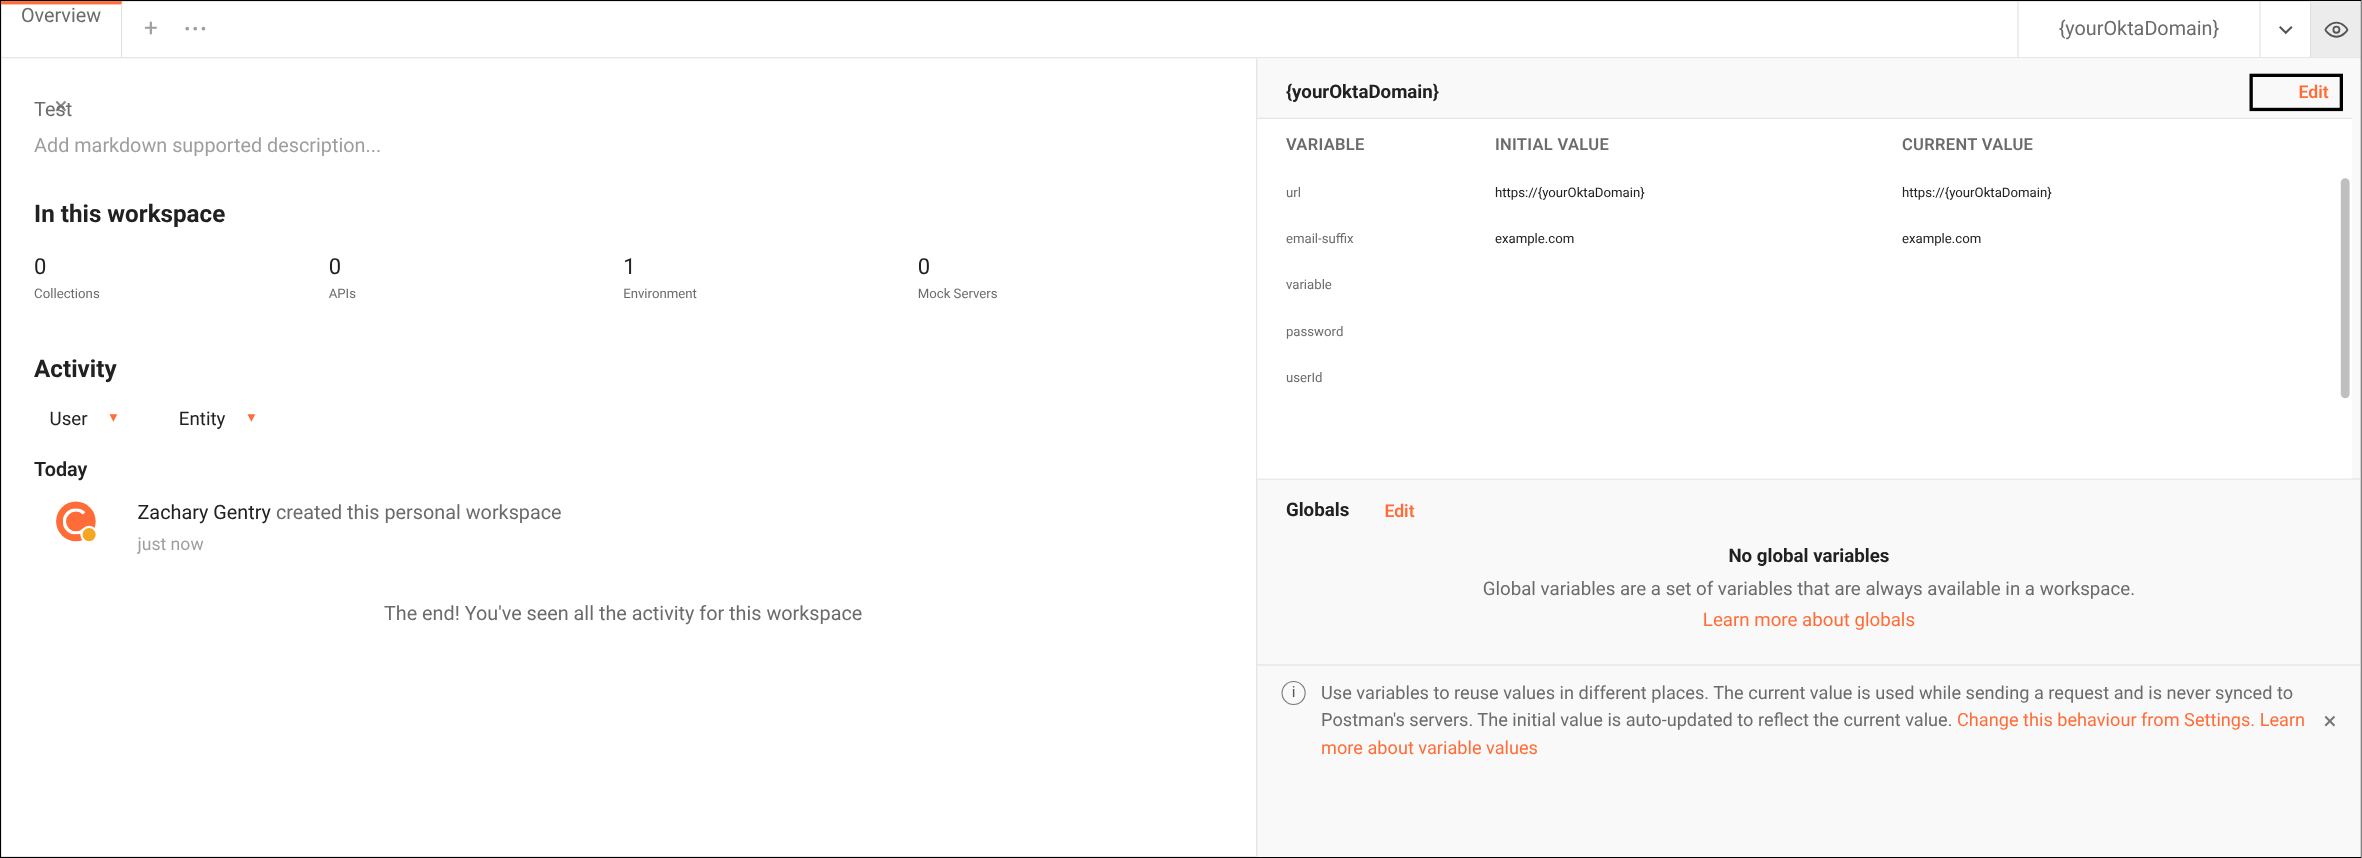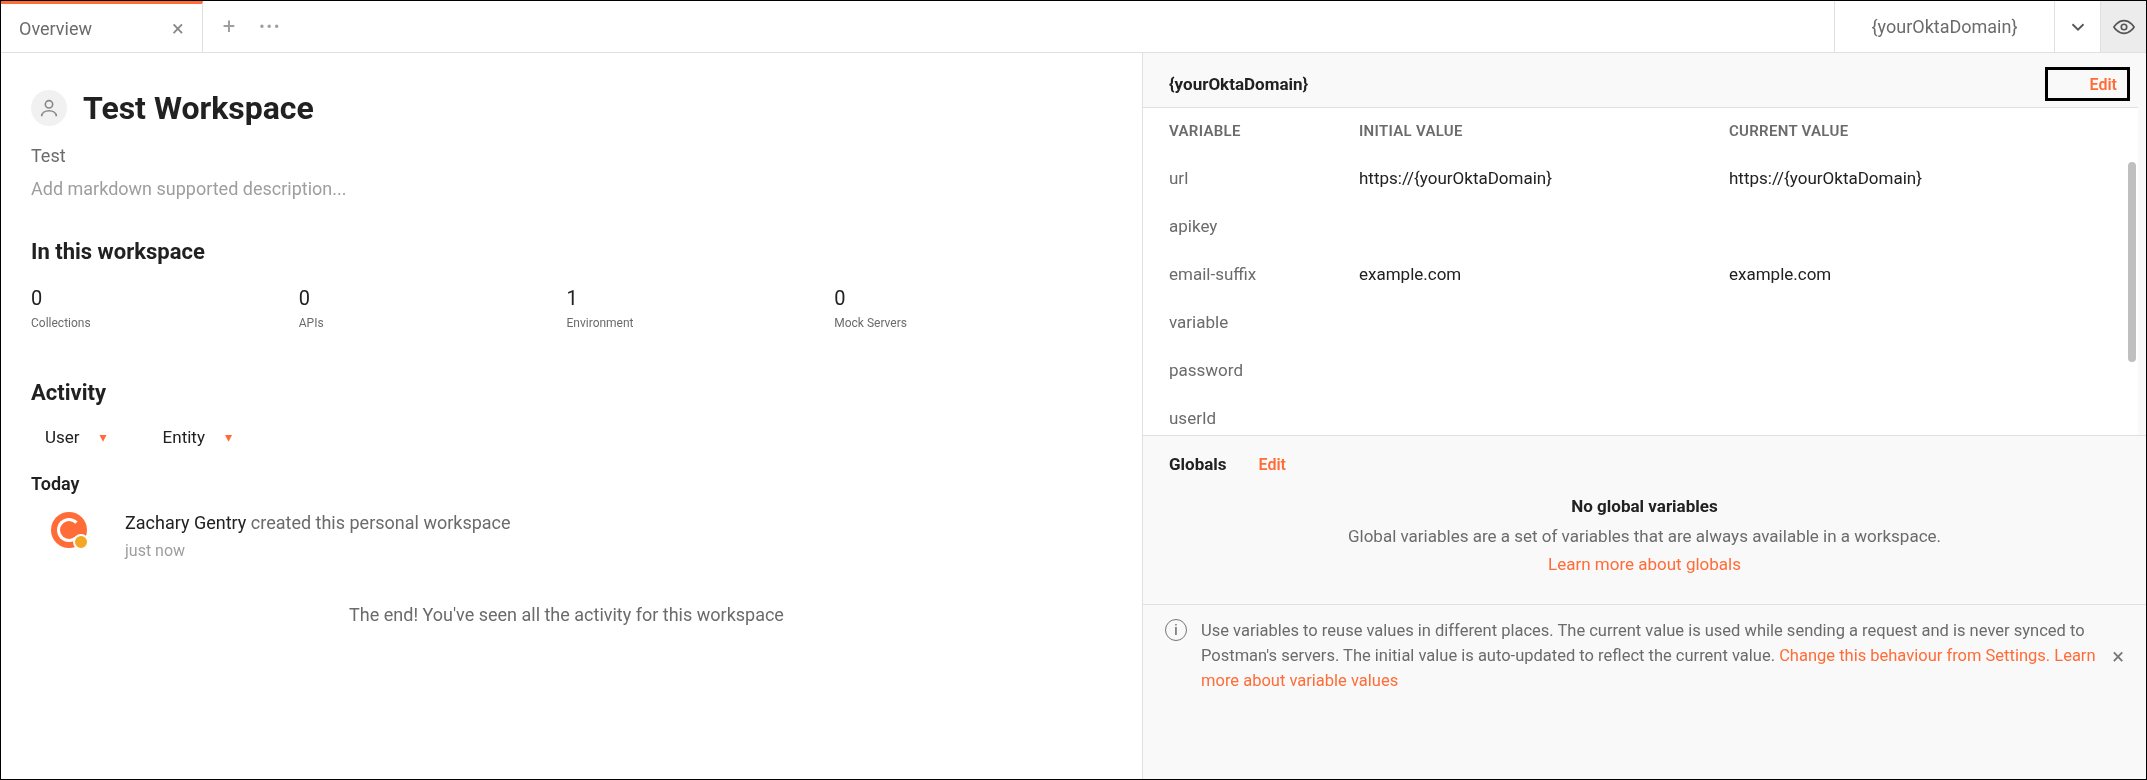--- a/index.html
+++ b/index.html
@@ -31,26 +31,27 @@
   .tabbar {
     display: flex;
     align-items: stretch;
     height: 52px;
     border-bottom: 1px solid var(--border);
   }
   .tab {
     display: flex;
     align-items: center;
     padding: 0 18px;
-    gap: 80px;
+    gap: 60px;
     border-right: 1px solid var(--border);
     border-top: 3px solid var(--accent);
     color: var(--text-muted);
     font-size: 18px;
     cursor: pointer;
+    flex-direction: column;
   }
   .tab .close { color: #888; font-size: 22px; cursor: pointer; }
   .tab-actions {
     display: flex; align-items: center; gap: 24px;
     padding: 0 20px;
     color: var(--text-light);
     font-size: 22px;
   }
   .tab-actions span { cursor: pointer; }
   .tabbar .spacer { flex: 1; }
@@ -108,21 +109,21 @@
   .ws-desc { color: var(--text-light); font-size: 18px; margin-bottom: 40px; }
 
   h3.section { font-size: 22px; font-weight: 700; margin: 0 0 22px 0; }
   .stats { display: flex; gap: 0; margin-bottom: 50px; }
   .stat  { width: 290px; }
   .stat .num   { font-size: 20px; color: var(--text); }
   .stat .label { font-size: 12px; color: var(--text-muted); margin-top: 6px; }
 
   .filters { display: flex; gap: 56px; margin: 16px 0 26px 14px; }
   .filter  {
-    display: flex; align-items: center; gap: 20px;
+    display: flex; gap: 20px;
     color: var(--text); font-size: 17px; cursor: pointer;
   }
   .filter .chev { color: var(--accent); font-size: 14px; }
 
   .today { font-weight: 600; font-size: 18px; margin-bottom: 18px; }
   .activity-item { display: flex; gap: 38px; padding-left: 20px; }
   .avatar {
     width: 36px; height: 36px; border-radius: 50%;
     background: var(--accent);
     position: relative;
@@ -163,21 +164,21 @@
     margin: 0 8px 0 0;
     border-top: 1px solid var(--border);
     position: relative;
     height: 328px;
     overflow: hidden;
   }
   .var-head, .var-row {
     display: grid;
     grid-template-columns: 190px 370px 1fr;
     padding: 14px 26px;
-    font-size: 17px;
+    font-size: 12px;
   }
   .var-head {
     color: var(--text-muted);
     font-weight: 600;
     font-size: 15px;
     letter-spacing: .3px;
   }
   .var-row .k { color: var(--text-muted); }
   .var-row .v { color: var(--text); }
   .var-scroll {
@@ -241,29 +242,20 @@
       <svg viewBox="0 0 24 24">
           <path d="M1 12s4-7 11-7 11 7 11 7-4 7-11 7S1 12 1 12z" fill="none" stroke="currentColor" stroke-width="1.8"></path>
           <circle cx="12" cy="12" r="3" fill="none" stroke="currentColor" stroke-width="1.8"></circle>
         </svg>
     </div>
   </div>
 
   <div class="body">
 
     <div class="main">
-      <div class="ws-header">
-        <div class="ws-icon">
-          <svg viewBox="0 0 24 24">
-              <circle cx="12" cy="8" r="4" fill="none" stroke="currentColor" stroke-width="1.8"></circle>
-              <path d="M4 21c0-4 4-6 8-6s8 2 8 6" fill="none" stroke="currentColor" stroke-width="1.8"></path>
-            </svg>
-        </div>
-        <h1 class="ws-title">Test Workspace</h1>
-      </div>
       <div class="ws-sub">Test</div>
       <div class="ws-desc">Add markdown supported description...</div>
 
       <h3 class="section">In this workspace</h3>
       <div class="stats">
         <div class="stat">
           <div class="num">0</div>
           <div class="label">Collections</div>
         </div>
         <div class="stat">
@@ -321,25 +313,20 @@
           <div>INITIAL VALUE</div>
           <div>CURRENT VALUE</div>
         </div>
         <div id="var-rows">
             <div class="var-row">
               <div class="k">url</div>
               <div class="v">https://{yourOktaDomain}</div>
               <div class="v">https://{yourOktaDomain}</div>
             </div>
             <div class="var-row">
-              <div class="k">apikey</div>
-              <div class="v"></div>
-              <div class="v"></div>
-            </div>
-            <div class="var-row">
               <div class="k">email-suffix</div>
               <div class="v">example.com</div>
               <div class="v">example.com</div>
             </div>
             <div class="var-row">
               <div class="k">variable</div>
               <div class="v"></div>
               <div class="v"></div>
             </div>
             <div class="var-row">

